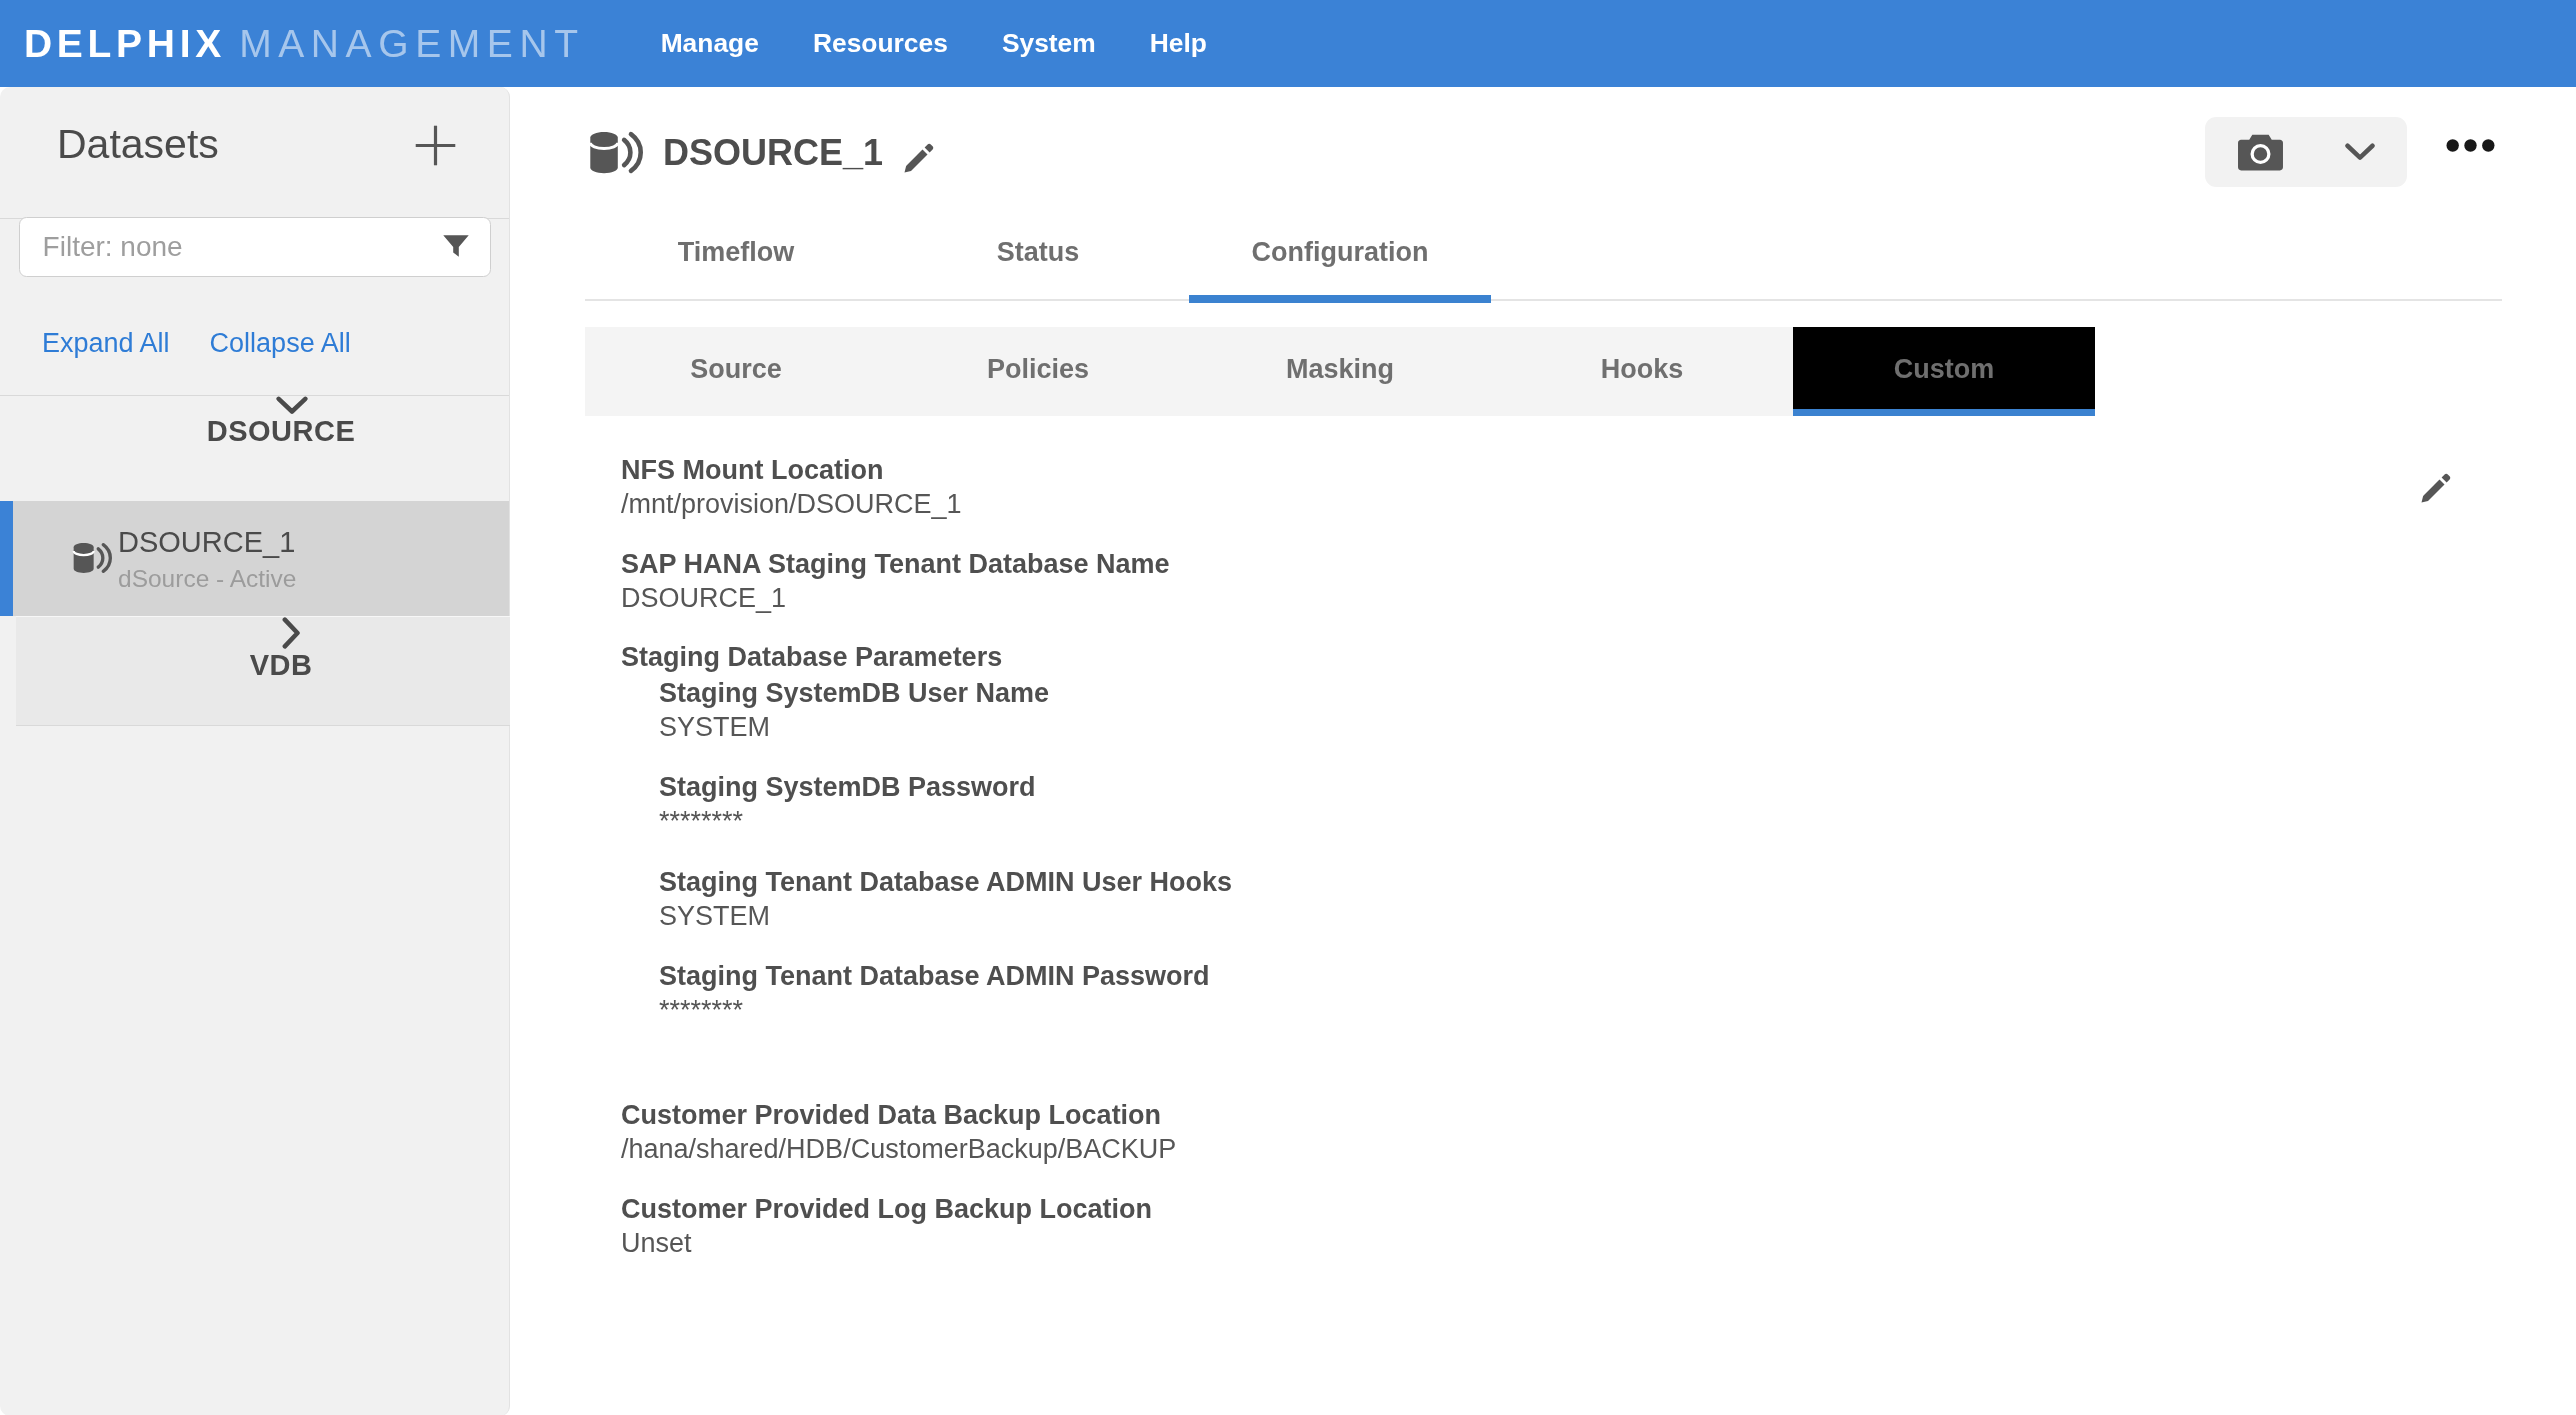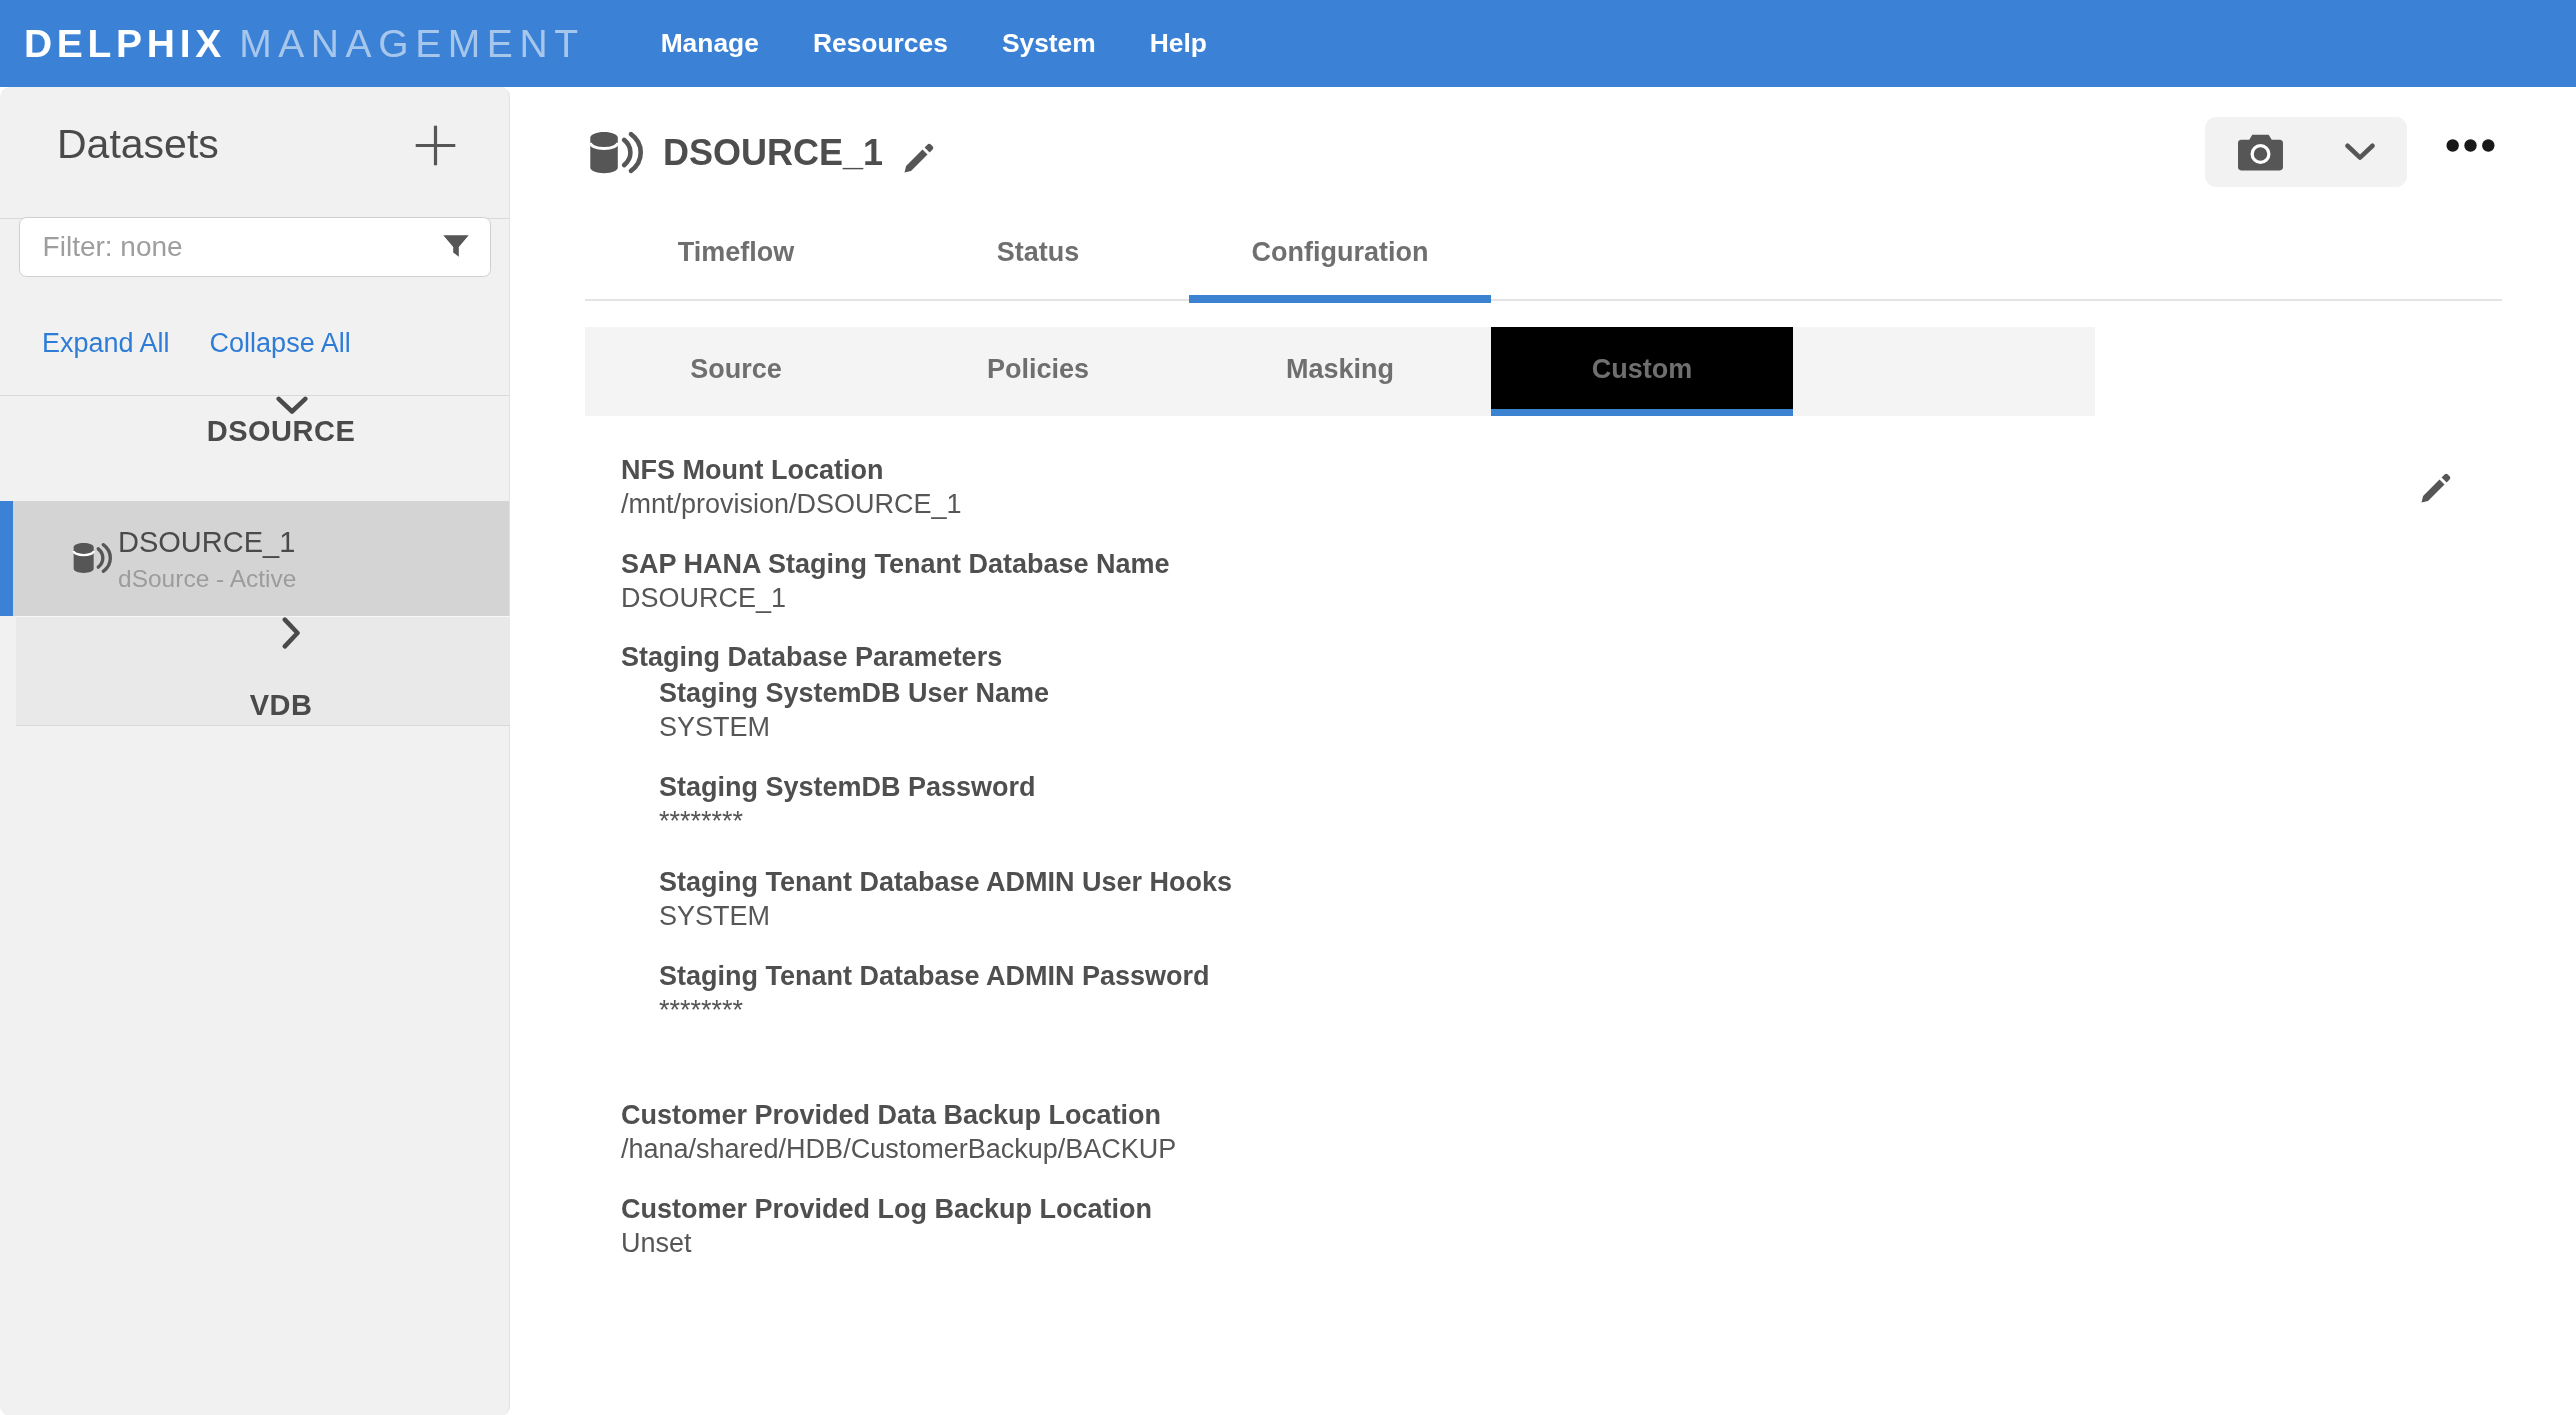--- a/index.html
+++ b/index.html
@@ -39,21 +39,21 @@
   }
   .filter-input::placeholder { color:#9e9e9e; }
   .filter-icon { position:absolute; right:21px; top:17px; }
   .sb-links { position:absolute; left:42px; top:234px; height:45px; display:flex; align-items:center; }
   .sb-link { color:#2e7cd6; font-size:27px; text-decoration:none; cursor:pointer; }
   .sb-link + .sb-link { margin-left:40px; }
   .sb-div { position:absolute; left:0; top:308px; width:100%; border-top:0.9px solid #d9d9d9; }
 
   .tree-group-header { position:absolute; left:16px; width:100%; display:flex; align-items:center; cursor:pointer;flex-direction:column; }
   .tg-dsource { top:309px; height:106px; }
-  .tg-vdb { top:529px; height:110px; background:#e9e9e9; border-bottom:0.9px solid #d9d9d9; border-top:0.9px solid #f7f7f7;gap:40px; }
+  .tg-vdb { top:529px; height:110px; background:#e9e9e9; border-bottom:0.9px solid #d9d9d9; border-top:0.9px solid #f7f7f7; }
   .tree-chevron { margin-left:42px; display:flex; align-items:center; }
   .tree-group-label { margin-left:21px; font-size:29px; font-weight:bold; color:#4a4a4a; letter-spacing:0.5px; }
 
   .tree-item {
     position:absolute; left:0; top:414px; width:100%; height:115px;
     background:#d4d4d4; cursor:pointer;
   }
   .tree-item-accent { position:absolute; left:0; top:0; width:13.2px; height:100%; background:#3b82d6; }
   .tree-item-icon { position:absolute; left:72px; top:40px; }
   .tree-item-label { position:absolute; left:118px; top:24.5px; font-size:29px; color:#4a4a4a; }
@@ -234,20 +234,21 @@
     <div class="tabs">
       <div class="tab">Timeflow</div>
       <div class="tab">Status</div>
       <div class="tab active">Configuration</div>
     </div>
 
     <div class="subtabs">
       <div class="subtab">Source</div>
       <div class="subtab">Policies</div>
       <div class="subtab">Masking</div>
+      <div class="subtab">Hooks</div>
       <div class="subtab active">Custom</div>
     </div>
 
     <section class="content">
 
       <div class="field">
         <div class="label">NFS Mount Location</div>
         <div class="value">/mnt/provision/DSOURCE_1</div>
       </div>
 

